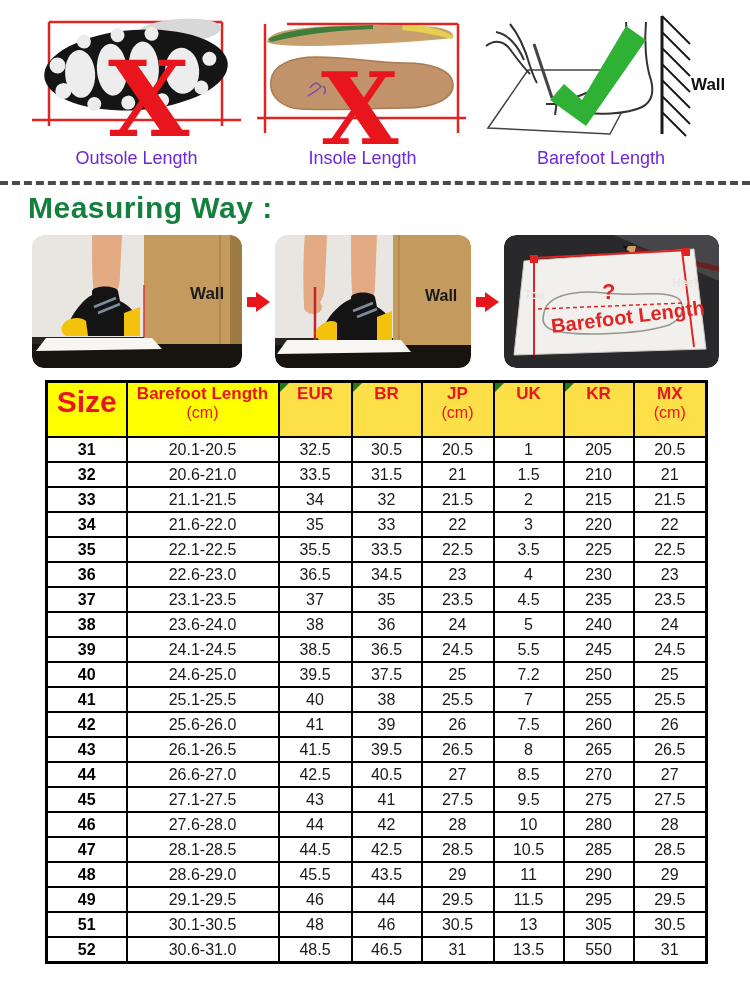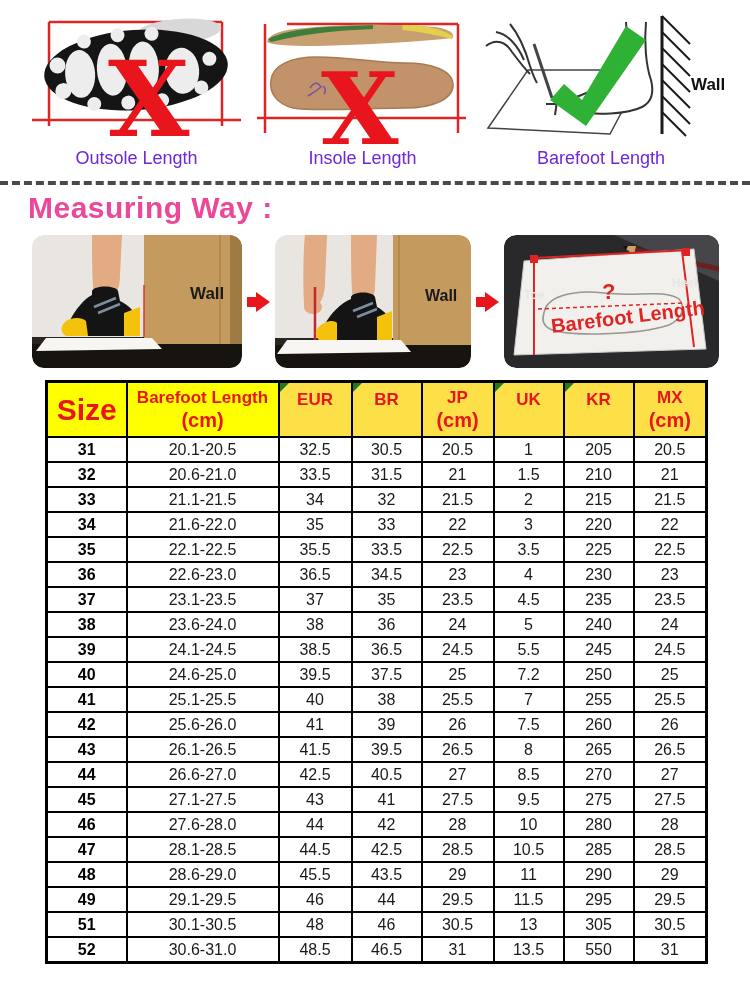--- a/index.html
+++ b/index.html
@@ -1,35 +1,35 @@
 <!DOCTYPE html>
 <html><head>
 <meta charset="utf-8">
 <style>
   html,body{margin:0;padding:0}
   body{width:750px;height:1000px;background:#fff;font-family:"Liberation Sans",sans-serif;overflow:hidden}
   .diagrams{display:flex;justify-content:center;align-items:flex-start;gap:6px;padding-top:8px}
   figure{margin:0;text-align:center}
   figcaption{font-size:18px;font-weight:normal;color:#6d28d9;margin-top:-4px}
   .divider{border:none;border-top:4px dashed #4a4a4a;margin:12px 0 4px 0;width:750px}
-  h1{font-size:30px;font-weight:bold;margin:6px 0 10px 28px;color:#ec4899;letter-spacing:.5px}
+  h1{font-size:30px;font-weight:bold;margin:6px 0 10px 28px;color:#15803d;letter-spacing:.5px}
   .photos{display:flex;align-items:center;justify-content:center;gap:5px}
   .photo{border-radius:12px;display:block}
   .arrow{display:flex;align-items:center}
   .arrow .bar{width:9px;height:10px;background:#e8151d}
   .arrow .head{width:0;height:0;border-left:14px solid #e8151d;border-top:10px solid transparent;border-bottom:10px solid transparent}
   .table-wrap{margin:12px 0 0 45px}
   table{border-collapse:collapse;table-layout:fixed;width:662px;border:3px solid #000}
   th,td{border:2px solid #000;text-align:center;padding:0;overflow:hidden;vertical-align:middle}
   thead th{height:53px;position:relative;background:#fde047}
   .yellow-bg{background:#ffff00 !important}
-  .hwrap{display:flex;flex-direction:column;justify-content:center;height:100%}
+  .hwrap{display:flex;flex-direction:column;justify-content:flex-start;height:100%}
   .hlabel{font-size:17px;font-weight:bold;color:#e8151d;line-height:1.25}
   .size-label{font-size:30px}
-  .hsub{font-size:20px;font-weight:bold;color:#e8151d;line-height:1.15;min-height:19px}
+  .hsub{font-size:16px;font-weight:normal;color:#e8151d;line-height:1.15;min-height:19px}
   td{height:23px;font-size:16px;color:#1a1a1a;font-weight:normal}
   td.size-col{font-weight:bold;color:#000}
   .flag{position:absolute;top:0;left:0;width:0;height:0;border-top:9px solid #217821;border-right:9px solid transparent}
   svg text{font-family:"Liberation Sans",sans-serif}
   .xmark{font-family:"DejaVu Serif",serif;font-weight:bold}
 </style>
 </head>
 <body>
 
 <div>

